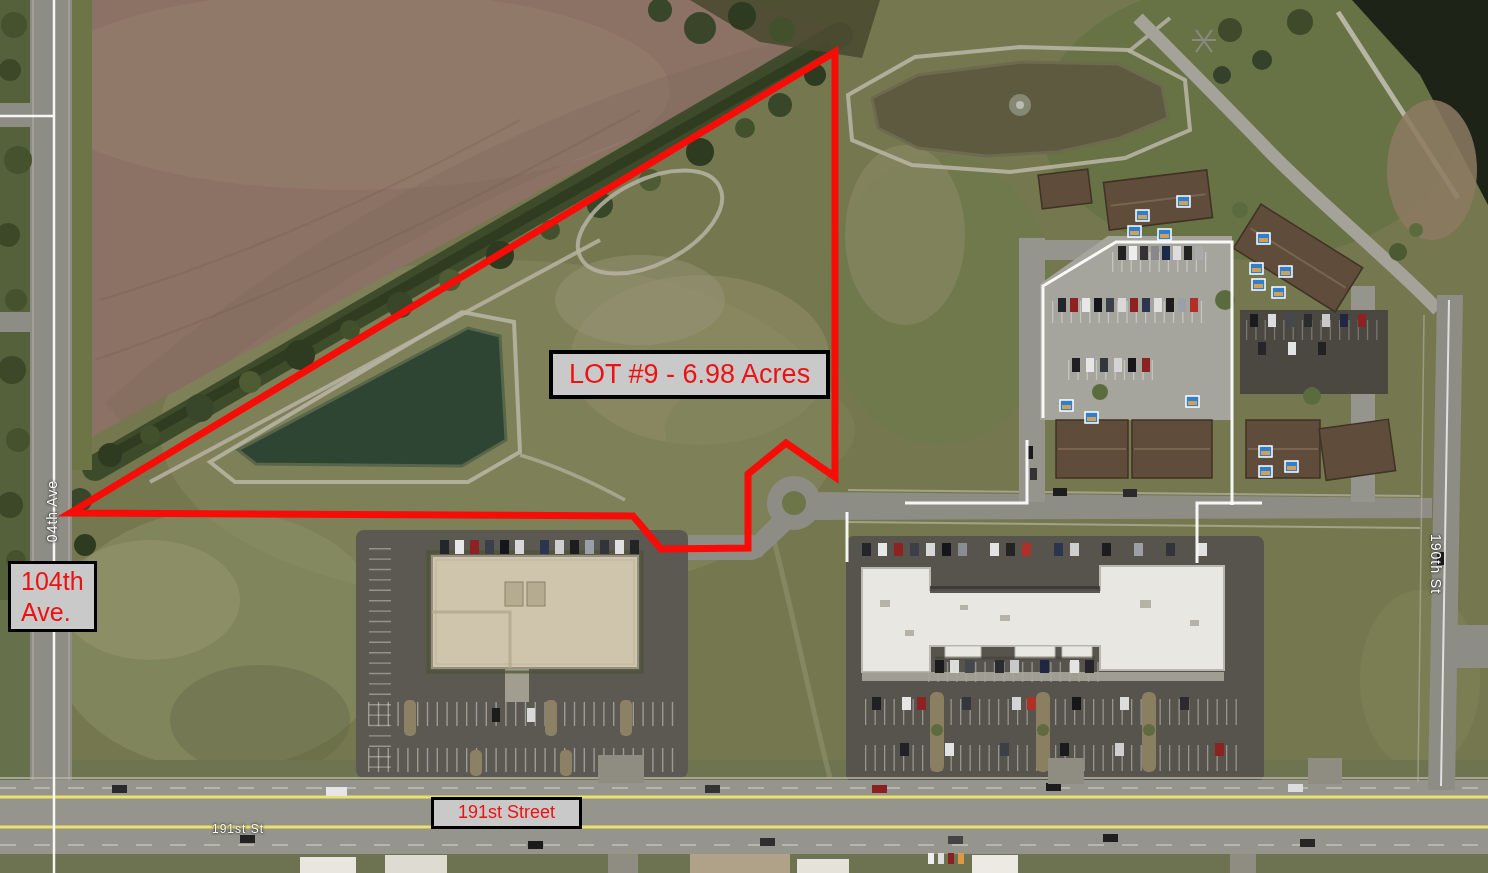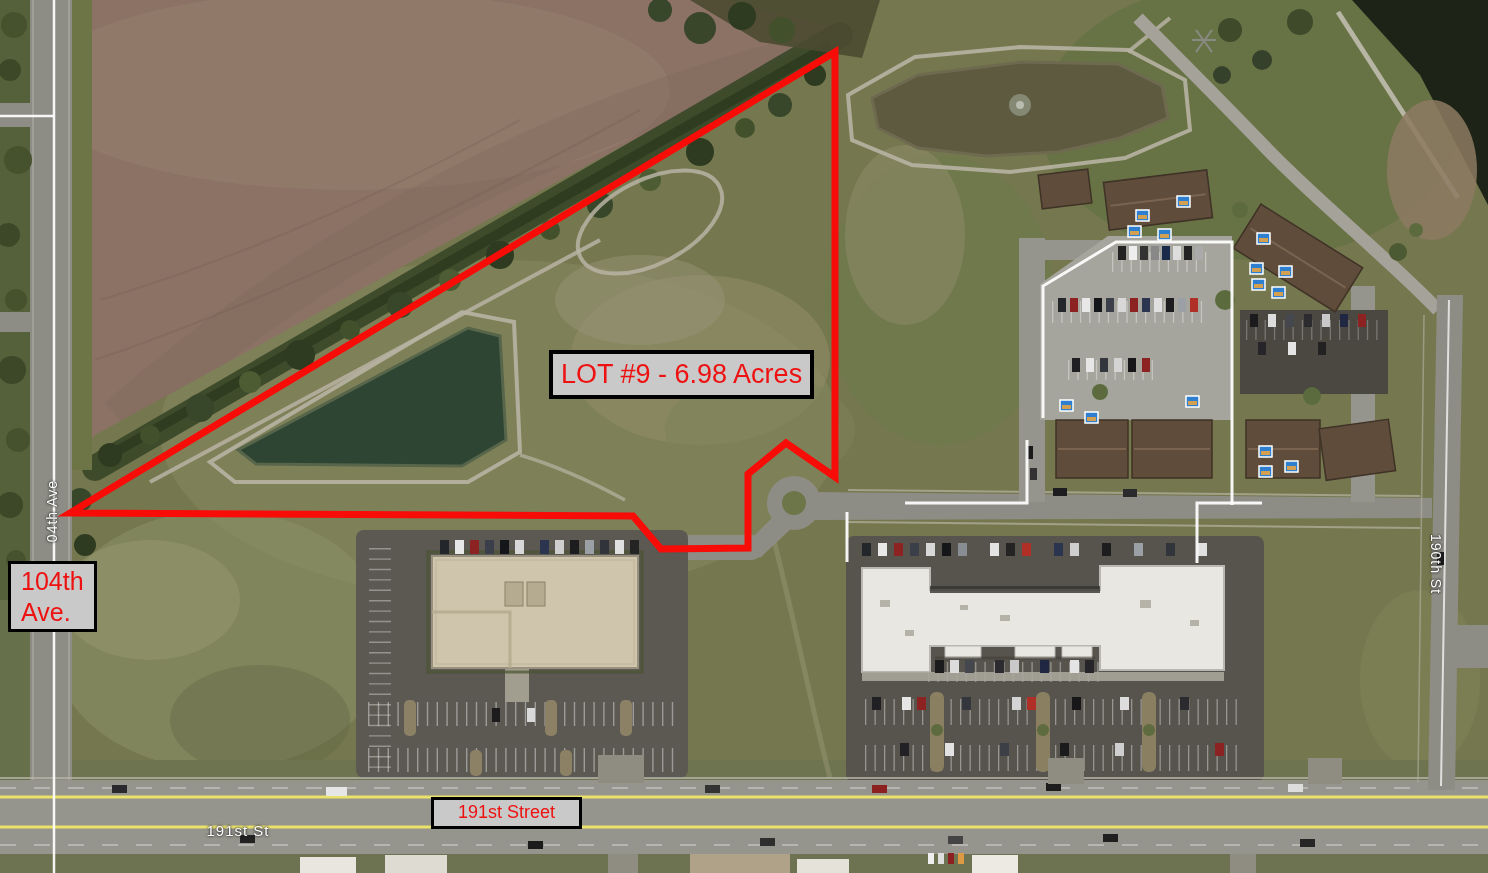--- a/index.html
+++ b/index.html
@@ -1,29 +1,29 @@
 <!DOCTYPE html>
 <html><head>
 <meta charset="utf-8">
 <style>
   html,body{margin:0;padding:0;background:#222;}
   .stage{position:relative;width:1488px;height:873px;overflow:hidden;
          font-family:"Liberation Sans",sans-serif;background:#75784f;}
   .stage svg{position:absolute;left:0;top:0;}
   .overlay-label{position:absolute;background:#c9c9c9;border:3px solid #000;
          color:#ee1111;line-height:1.22;white-space:nowrap;}
-  .lot-label{left:549px;top:350px;font-size:27px;padding:4px 8px;border-width:4px;}
+  .lot-label{left:549px;top:350px;font-size:27px;padding:4px 16px;border-width:4px;}
   .ave-label{left:8px;top:561px;font-size:25px;padding:2px 10px;}
   .st-label{left:431px;top:797px;font-size:18px;padding:2px 24px;}
   .street-name{position:absolute;color:#fdfdfd;font-size:14px;letter-spacing:1px;
          text-shadow:0 0 3px rgba(40,40,40,.95),0 0 2px rgba(40,40,40,.9);
          width:120px;text-align:center;}
   .sn-left{left:-8px;top:503px;transform:rotate(-90deg);}
   .sn-right{left:1376px;top:556px;transform:rotate(90deg);}
-  .sn-bottom{left:178px;top:822px;transform:none;font-size:15px;}
+  .sn-bottom{left:178px;top:822px;transform:none;font-size:12px;}
 </style>
 </head>
 <body>
 
 <div class="stage">
 <svg width="1488" height="873" viewBox="0 0 1488 873">
 
   <g>
     <rect x="0" y="0" width="1488" height="873" fill="#75784f"></rect>
     <ellipse cx="500" cy="430" rx="340" ry="170" fill="#888a61" opacity=".5"></ellipse>

